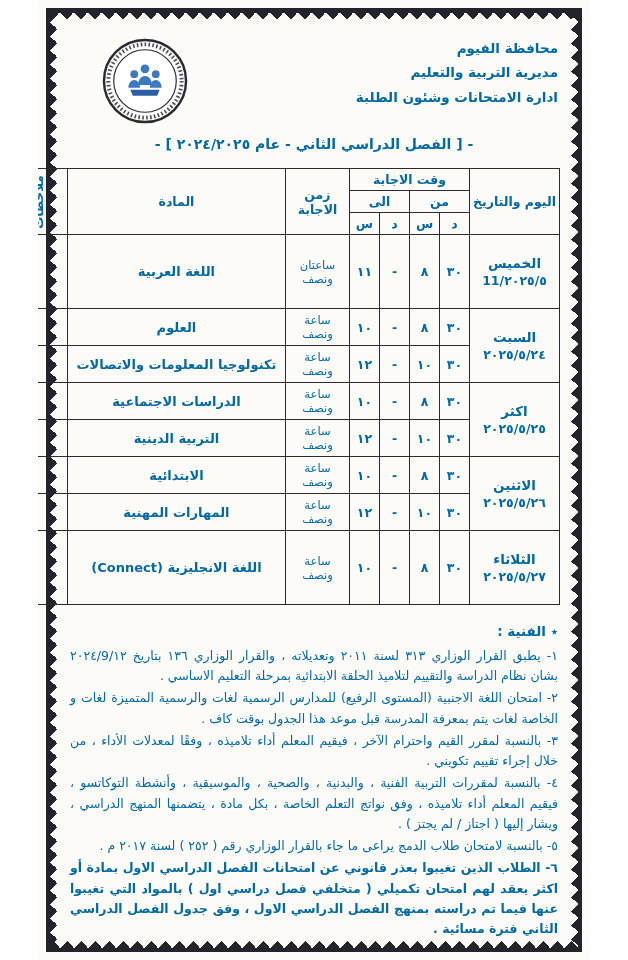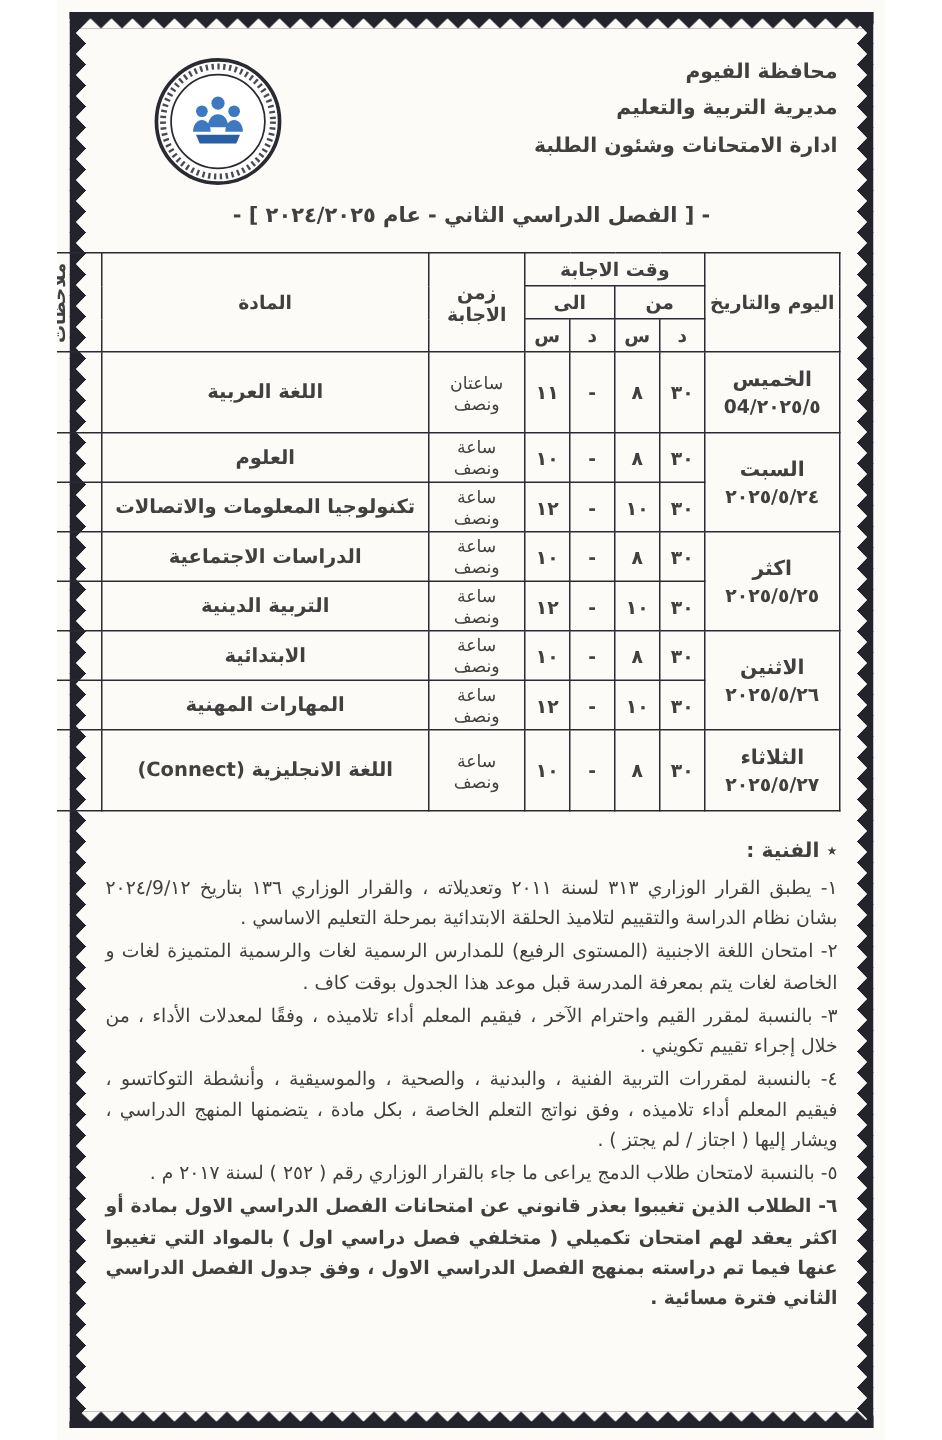--- a/index.html
+++ b/index.html
@@ -1,18 +1,18 @@
 <!DOCTYPE html>
 <html dir="rtl" lang="ar"><head>
 <meta charset="utf-8">
 <style>
   html,body { margin:0; padding:0; background:#ffffff; }
   .page {
     position:relative; width:552px; height:960px; margin:0 auto;
-    background:#fcfbf8; color:#404040; overflow:hidden;
+    background:#fcfbf8; color:#0369a1; overflow:hidden;
     font-family:"DejaVu Sans", sans-serif; direction:rtl;
   }
   
   .frame { position:absolute; }
   .frame-top   { top:8px; left:8px; right:8px; height:11px;
     background: conic-gradient(from -45deg at 50% 100%, #23232b 90deg, transparent 0) 0 0 / 14px 11px repeat-x; }
   .frame-bottom{ bottom:8px; left:8px; right:8px; height:11px;
     background: conic-gradient(from 135deg at 50% 0%, #23232b 90deg, transparent 0) 0 0 / 14px 11px repeat-x; }
   .frame-left  { top:8px; bottom:8px; left:8px; width:11px;
     background: conic-gradient(from 225deg at 100% 50%, #23232b 90deg, transparent 0) 0 0 / 11px 14px repeat-y; }
@@ -28,21 +28,21 @@
   .title-block { text-align:center; margin-top:8px; }
   .title1 { font-size:15.5px; font-weight:bold; letter-spacing:.2px; }
   .title2 { font-size:14px; font-weight:bold; margin-top:8px; }
 
   table.schedule { border-collapse:collapse; width:548px; margin:16px auto 0; table-layout:fixed; }
   .schedule th, .schedule td { border:1px solid #2a2a33; text-align:center; vertical-align:middle; padding:2px 3px; }
   .schedule thead tr { height:22px; }
   .schedule thead th { font-weight:bold; font-size:12.5px; }
   tr.row-tall { height:46px; }
   tr.row-half { height:27px; }
-  td.day-cell { padding:10px 2px; }
+  td.day-cell { padding:20px 2px; }
   .day-name { font-weight:bold; font-size:13.5px; }
   .day-date { font-weight:bold; font-size:12.5px; margin-top:2px; }
   td.time-cell { font-weight:bold; font-size:12.5px; }
   td.duration-cell { font-size:11.5px; }
   td.subject-cell { font-weight:bold; font-size:13px; }
   th.notes-h { position:relative; }
   .rot-inner { position:absolute; top:50%; left:50%; transform:translate(-50%,-50%) rotate(-90deg);
     white-space:nowrap; font-size:12px; font-weight:bold; }
 
   .notes { margin:16px 2px 0; font-size:12.5px; line-height:1.62; text-align:justify; }
@@ -119,21 +119,21 @@
           <th>س</th>
           <th>د</th>
           <th>س</th>
         </tr>
       </thead>
       <tbody>
 
         <tr class="row-tall">
           <td class="day-cell">
             <div class="day-name">الخميس</div>
-            <div class="day-date">٢٠٢٥/٥/04</div>
+            <div class="day-date">٢٠٢٥/٥/11</div>
           </td>
           <td class="time-cell">٣٠</td>
           <td class="time-cell">٨</td>
           <td class="time-cell">-</td>
           <td class="time-cell">١١</td>
           <td class="duration-cell">ساعتان ونصف</td>
           <td class="subject-cell">اللغة العربية</td>
           <td class="note-cell"></td>
         </tr>
 

